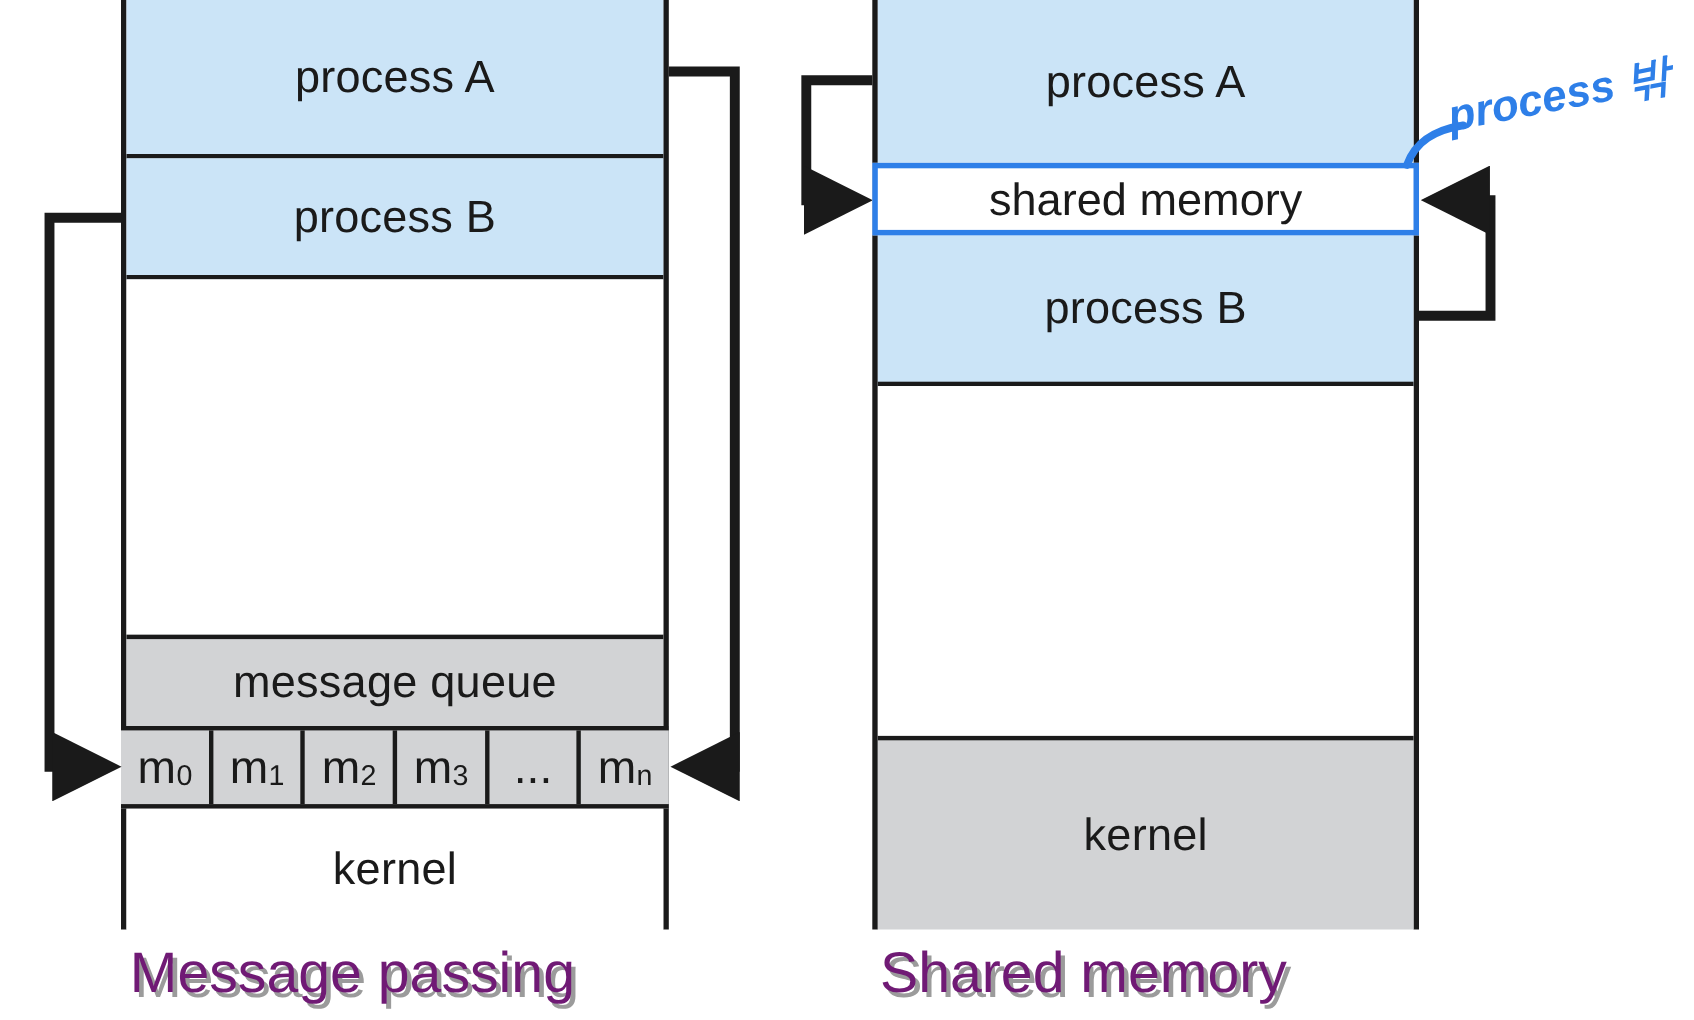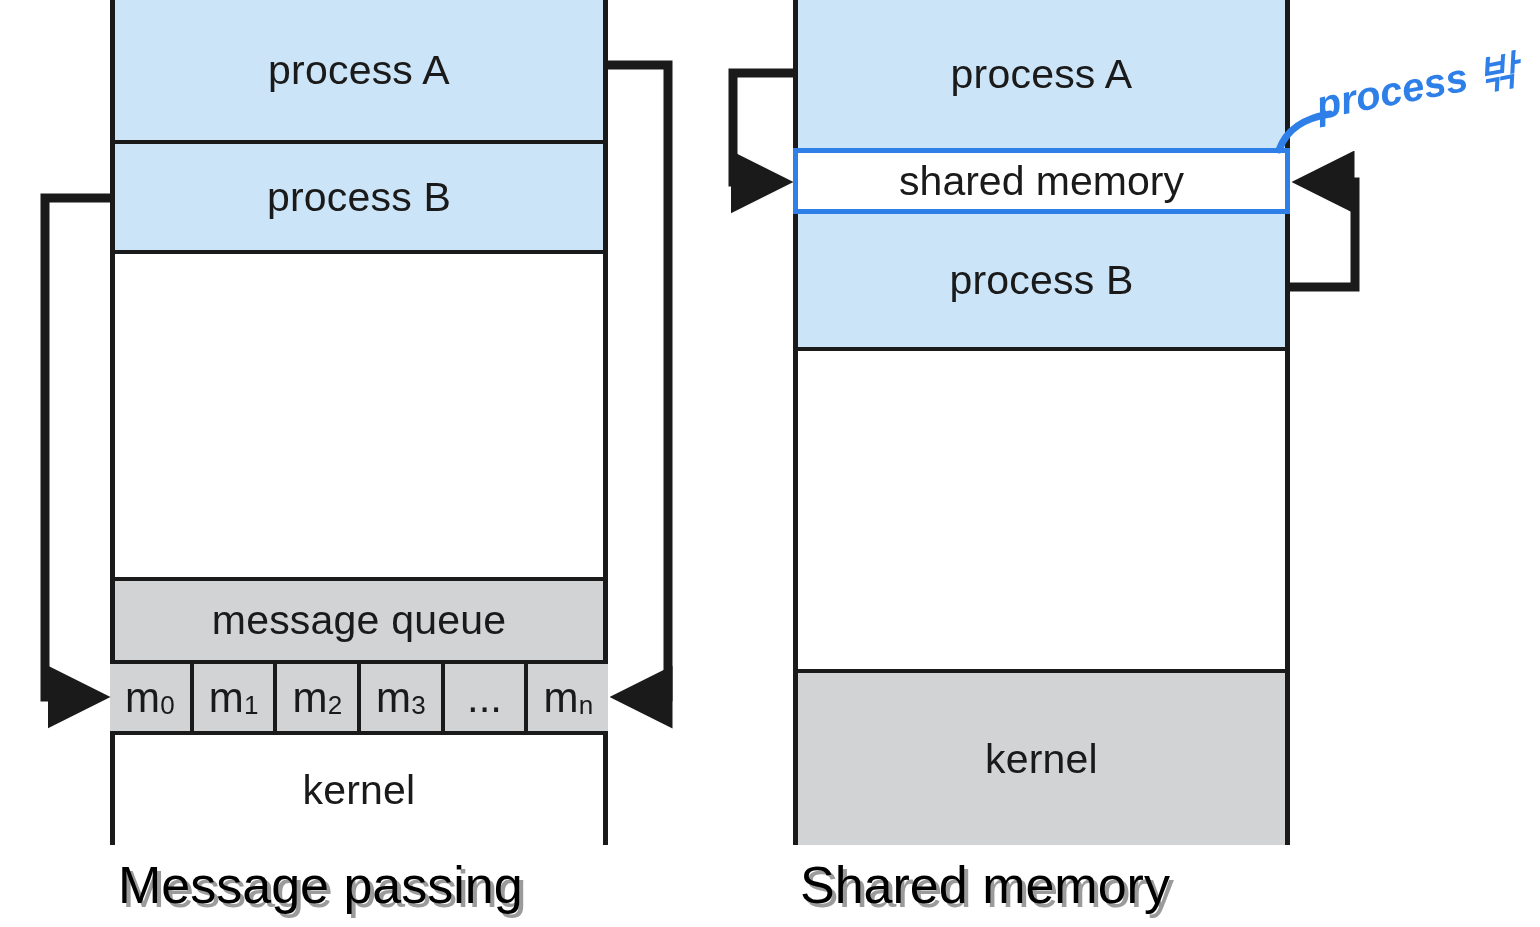--- a/index.html
+++ b/index.html
@@ -84,21 +84,21 @@
     justify-content: center;
     font-size: 41px;
     color: #1a1a1a;
     z-index: 6;
   }
 
   
   .caption {
     position: absolute;
     font-size: 52px;
-    color: #000000;
+    color: #701a75;
     text-shadow: 4px 4px 0 #9b9b9b;
     white-space: nowrap;
   }
 
   
   #wires {
     position: absolute;
     left: 0; top: 0;
     width: 1540px;
     height: 927px;

